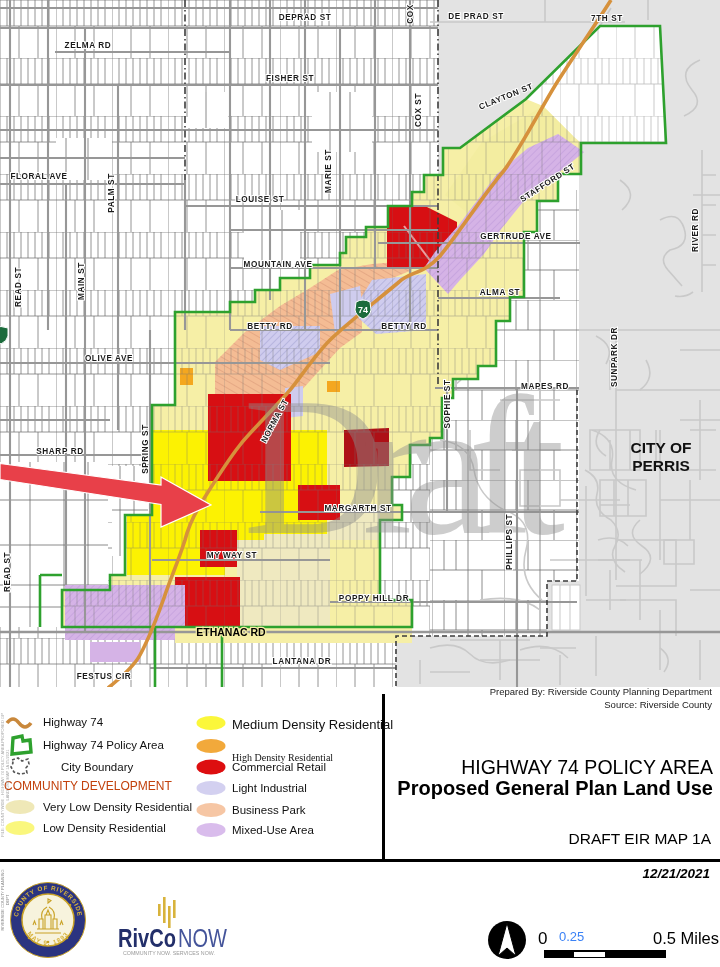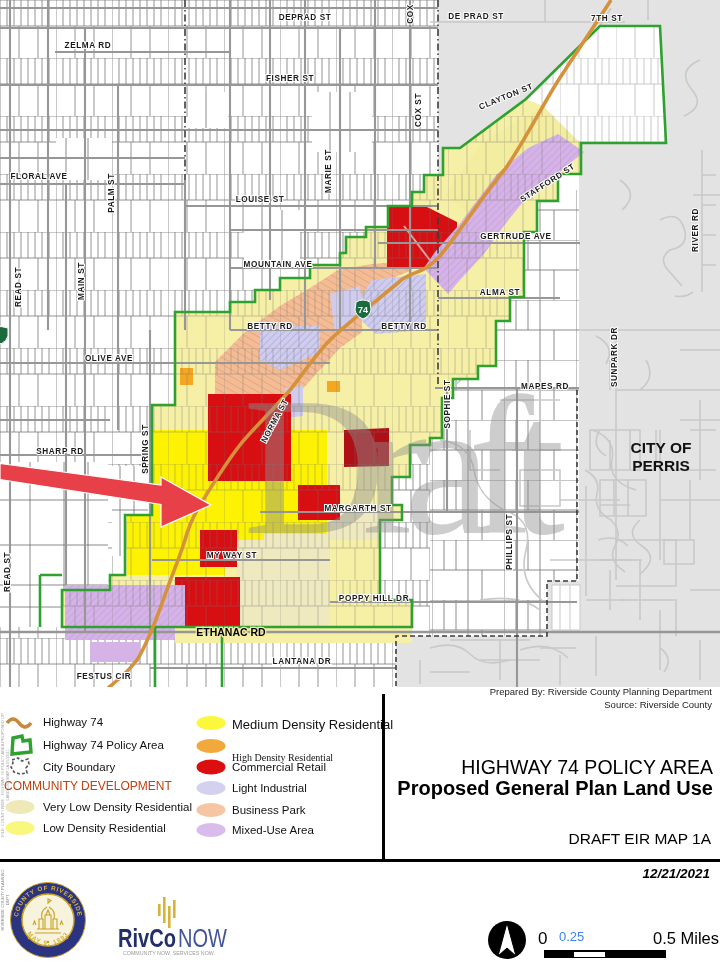--- a/index.html
+++ b/index.html
@@ -174,21 +174,21 @@
 
 <svg class="abs" style="left:0;top:700px" width="380" height="150" viewBox="0 0 380 150">
 <path d="M7,23 q6,-8 12,0 q6,8 12,0" fill="none" stroke="#c9883b" stroke-width="3.6"></path>
 <path d="M13,38 L22,36 L23,41 L30,40 L31,52 L12,54 Z" fill="none" stroke="#2ea12e" stroke-width="3.4"></path>
 <path d="M12,60 l6,-2 4,3 6,-2 1,5 -3,4 1,5 -7,1 -6,-2 -3,-5 2,-4 z" fill="none" stroke="#555" stroke-width="1.6" stroke-dasharray="3,2"></path>
 <ellipse cx="20" cy="107" rx="14.5" ry="7" fill="#efe8b7"></ellipse>
 <ellipse cx="20" cy="128" rx="14.5" ry="7" fill="#faf77d"></ellipse>
 </svg>
 <div class="abs" style="left:43px;top:716px;font-size:11.5px;color:#111;">Highway 74</div>
 <div class="abs" style="left:43px;top:739px;font-size:11.5px;color:#111;">Highway 74 Policy Area</div>
-<div class="abs" style="left:43px;top:761px;font-size:11.5px;color:#111;">City Boundary</div>
+<div class="abs" style="left:61px;top:761px;font-size:11.5px;color:#111;">City Boundary</div>
 <div class="abs" style="left:4px;top:779px;font-size:12px;font-weight:normal;color:#c2410c;">COMMUNITY DEVELOPMENT</div>
 <div class="abs" style="left:43px;top:801px;font-size:11.5px;color:#111;">Very Low Density Residential</div>
 <div class="abs" style="left:43px;top:822px;font-size:11.5px;color:#111;">Low Density Residential</div>
 
 <svg class="abs" style="left:190px;top:700px" width="50" height="150" viewBox="0 0 50 150">
 <ellipse cx="21" cy="23" rx="14.5" ry="7" fill="#fbf73a"></ellipse>
 <ellipse cx="21" cy="46" rx="14.5" ry="7" fill="#f2a93b"></ellipse>
 <ellipse cx="21" cy="67" rx="14.5" ry="7.5" fill="#dd0e10"></ellipse>
 <ellipse cx="21" cy="88" rx="14.5" ry="7" fill="#d3d0f0"></ellipse>
 <ellipse cx="21" cy="110" rx="14.5" ry="7" fill="#f6c6a4"></ellipse>

